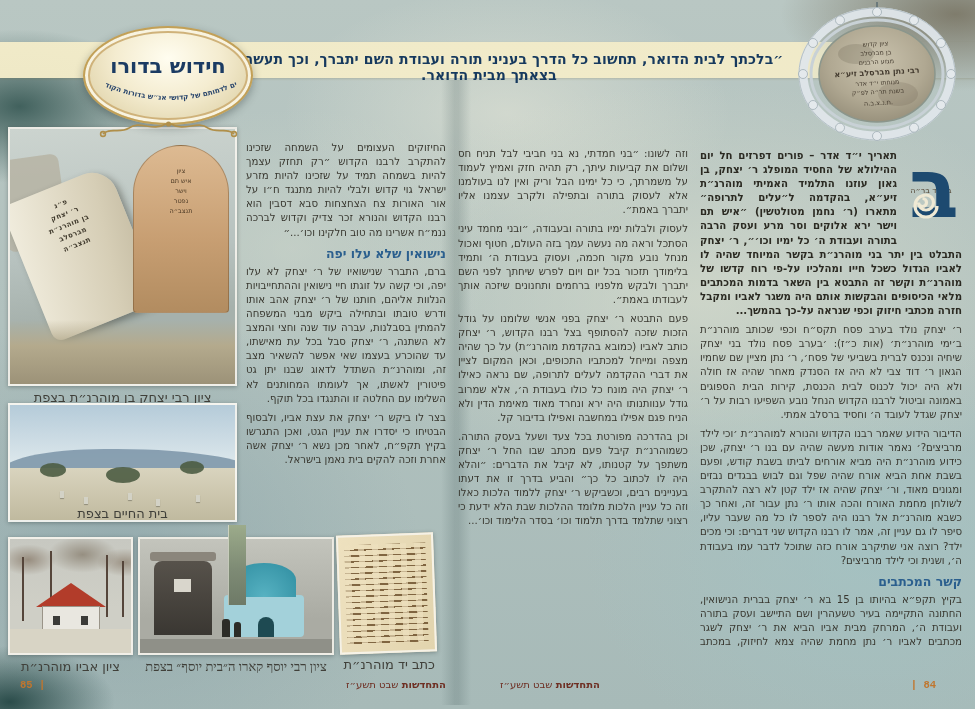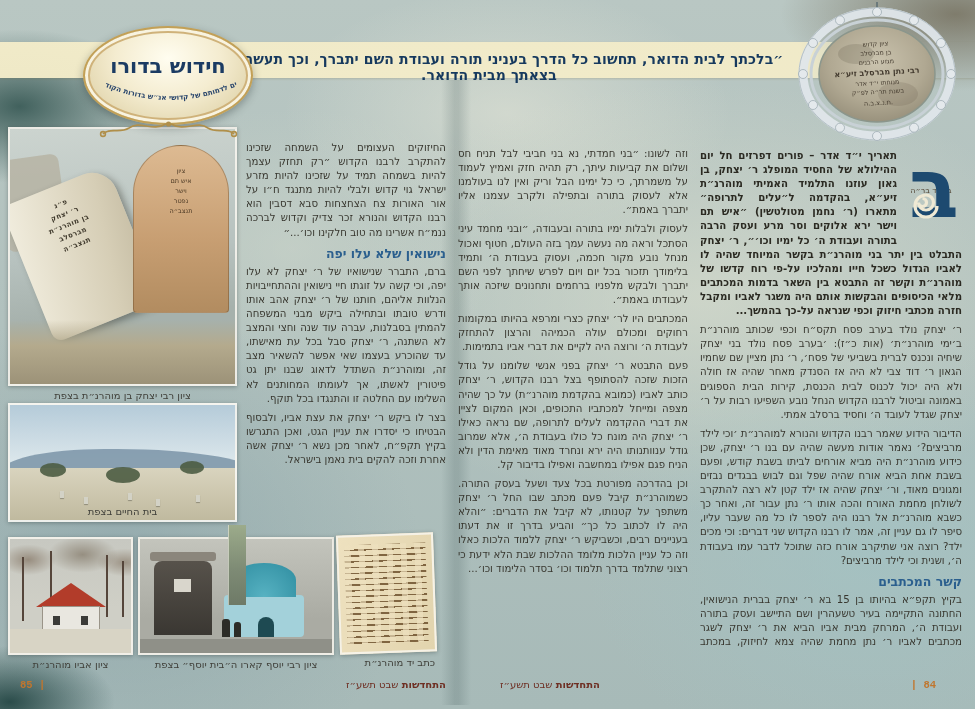--- a/index.html
+++ b/index.html
@@ -40,21 +40,21 @@
   .badge-flourish{left:96px;top:118px;z-index:5;}
 
   .ornament{left:794px;top:2px;z-index:5;}
 
   
   .gutter{left:441px;top:80px;width:30px;height:625px;
     background:linear-gradient(to right,transparent,rgba(70,92,92,.22) 45%,rgba(70,92,92,.22) 58%,transparent);}
   .body-col{font-size:10.2px;line-height:14.1px;color:#38372f;text-align:justify;overflow:hidden;}
   .body-col p{margin:0 0 5px 0;}
   .subhead{color:#2b5f8e;font-size:12.5px;font-weight:bold;margin:7px 0 4px 0;text-align:right;}
-  .caption{font-size:10px;color:#40403a;text-align:center;}
+  .caption{font-size:13px;color:#40403a;text-align:center;}
   .footer{font-size:10px;color:#6e2f23;}
   .footer b{font-weight:bold;}
   .pagenum{font-size:10.5px;color:#c0762e;direction:ltr;font-weight:bold;font-family:Liberation Mono, monospace;}
 
   
   .p84-title{left:468px;top:104px;width:334px;text-align:center;
     font-size:19px;font-weight:bold;color:#2b5f8e;}
   .p84-bsd{left:903px;top:138px;width:56px;text-align:center;font-size:8px;color:#564a3a;margin-top:48px;}
   .p84-col1{left:700px;top:149px;width:262px;height:500px;}
   .p84-col2{left:458px;top:147px;width:230px;height:547px;}
@@ -125,21 +125,21 @@
       repeating-linear-gradient(90deg, rgba(238,225,191,.65) 0 6px, transparent 6px 14px),
       repeating-linear-gradient(180deg, transparent 0 4.4px, rgba(102,72,36,.8) 4.4px 5.8px);}
 
   .sliver{left:228px;top:525px;width:18px;height:80px;
     background:linear-gradient(#9cab8b 0%,#7e8b75 55%,#6e7a67 100%);
     border-left:1px solid rgba(240,240,230,.6);}
 
   .cap1{left:8px;top:390px;width:229px;}
   .cap2{left:8px;top:506px;width:229px;}
   .cap3{left:8px;top:659px;width:125px;}
-  .cap4{left:138px;top:659px;width:196px;}
+  .cap4{left:138px;top:659px;width:196px;font-family:Liberation Serif, serif;}
   .cap5{left:338px;top:657px;width:97px;text-align:right;}
 
   .footer85{left:345px;top:679px;width:102px;text-align:center;}
   .pn85{left:20px;top:679px;width:40px;}
   .footer84{left:495px;top:679px;width:110px;text-align:center;}
   .pn84{left:896px;top:679px;width:40px;text-align:right;}
 </style>
 </head>
 <body>
 
@@ -226,21 +226,20 @@
     </p>
     <p>ר׳ יצחק נולד בערב פסח תקס״ח וכפי שכותב מוהרנ״ת ב׳ימי מוהרנ״ת׳ (אות כ״ז): ׳בערב פסח נולד בני יצחק שיחיה ונכנס לברית בשביעי של פסח׳, ר׳ נתן מציין שם שחמיו הגאון ר׳ דוד צבי לא היה אז הסנדק מאחר שהיה אז חולה ולא היה יכול לכנוס לבית הכנסת, קירות הבית הספוגים באמונה וביטול לרבנו הקדוש הנחל נובע השפיעו רבות על ר׳ יצחק שגדל לעובד ה׳ וחסיד ברסלב אמתי.</p>
     <p>הדיבור הידוע שאמר רבנו הקדוש והנורא למוהרנ״ת ׳וכי לילד מרביצים?׳ נאמר אודות מעשה שהיה עם בנו ר׳ יצחק, שכן כידוע מוהרנ״ת היה מביא אורחים לביתו בשבת קודש, ופעם בשבת אחת הביא אורח שהיה שפל וגם לבוש בבגדים נבזים ומגונים מאוד, ור׳ יצחק שהיה אז ילד קטן לא רצה להתקרב לשולחן מחמת האורח והכה אותו ר׳ נתן עבור זה, ואחר כך כשבא מוהרנ״ת אל רבנו היה לספר לו כל מה שעבר עליו, סיפר לו גם עניין זה, אמר לו רבנו הקדוש שני דברים: וכי מכים ילד? רוצה אני שתיקרב אורח כזה שתוכל לדבר עמו בעבודת ה׳, ושנית וכי לילד מרביצים?</p>
     <div class="subhead">קשר המכתבים</div>
     <p>בקיץ תקפ״א בהיותו בן 15 בא ר׳ יצחק בברית הנישואין, החתונה התקיימה בעיר טשעהרין ושם התיישב ועסק בתורה ועבודת ה׳, המרחק מבית אביו הביא את ר׳ יצחק לשגר מכתבים לאביו ר׳ נתן מחמת שהיה צמא לחיזוק, במכתב הראשון של ר׳ יצחק מוצאים אנו את מכתב ה׳, מתאריך תקפ״ד.</p>
   </div>
 
   <div class="abs p84-col2 body-col rtl">
     <p>וזה לשונו: ״בני חמדתי, נא בני חביבי לבל תניח חס ושלום את קביעות עיתך, רק תהיה חזק ואמיץ לעמוד על משמרתך, כי כל ימינו הבל וריק ואין לנו בעולמנו אלא לעסוק בתורה ובתפילה ולקרב עצמנו אליו יתברך באמת״.</p>
     <p>לעסוק ולבלות ימיו בתורה ובעבודה, ״ובני מחמד עיני הסתכל וראה מה נעשה עמך בזה העולם, חטוף ואכול מנחל נובע מקור חכמה, ועסוק בעבודת ה׳ ותמיד בלימודך תזכור בכל יום ויום לפרש שיחתך לפני השם יתברך ולבקש מלפניו ברחמים ותחנונים שיזכה אותך לעבודתו באמת״.</p>
-    <p>המכתבים היו לר׳ יצחק כצרי ומרפא בהיותו במקומות רחוקים ומכולם עולה הכמיהה והרצון להתחזק לעבודת ה׳ ורוצה היה לקיים את דברי אביו בתמימות.</p>
     <p>פעם התבטא ר׳ יצחק בפני אנשי שלומנו על גודל הזכות שזכה להסתופף בצל רבנו הקדוש, ר׳ יצחק כותב לאביו (כמובא בהקדמת מוהרנ״ת) על כך שהיה מצפה ומייחל למכתביו התכופים, וכאן המקום לציין את דברי ההקדמה לעלים לתרופה, שם נראה כאילו ר׳ יצחק היה מונח כל כולו בעבודת ה׳, אלא שמרוב גודל ענוותנותו היה ירא ונחרד מאוד מאימת הדין ולא הניח פגם אפילו במחשבה ואפילו בדיבור קל.</p>
     <p>וכן בהדרכה מפורטת בכל צעד ושעל בעסק התורה. כשמוהרנ״ת קיבל פעם מכתב שבו החל ר׳ יצחק משתפך על קטנותו, לא קיבל את הדברים: ״והלא היה לו לכתוב כל כך״ והביע בדרך זו את דעתו בעניינים רבים, וכשביקש ר׳ יצחק ללמוד הלכות כאלו וזה כל עניין הלכות מלומד ההלכות שבת הלא ידעת כי רצוני שתלמד בדרך תלמוד וכו׳ בסדר הלימוד וכו׳...</p>
   </div>
 
   <div class="abs footer rtl footer84">
     <b>התחדשות</b>&nbsp;<span>שבט תשע״ז</span>
   </div>
   <div class="abs pagenum pn84">| 84</div>
 
   <div class="abs p85-col body-col rtl">

